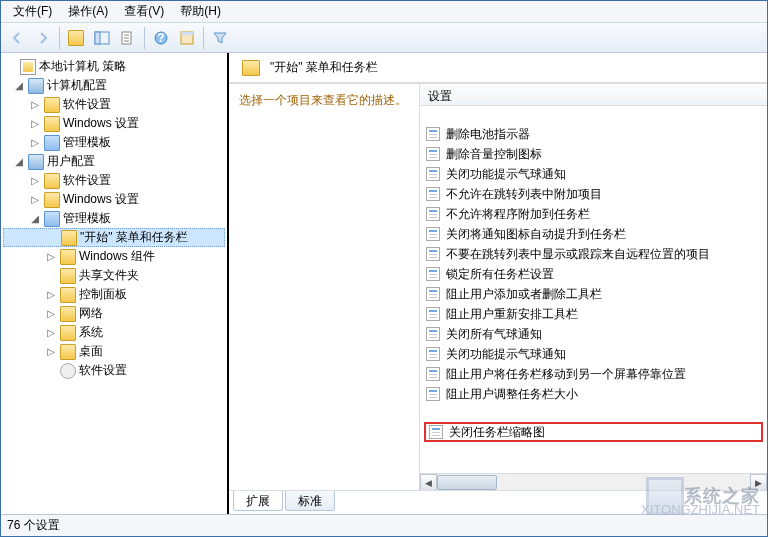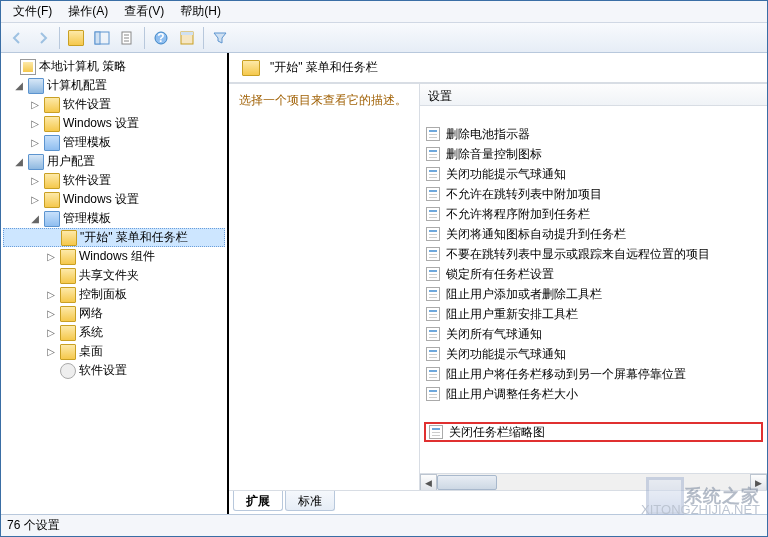--- a/index.html
+++ b/index.html
@@ -44,21 +44,21 @@
 .li-icon{width:14px;height:14px;margin-right:6px;background:#fff;border:1px solid #aaa;position:relative}
 .li-icon::before{content:"";position:absolute;left:2px;top:2px;right:2px;height:2px;background:#6fa8dc}
 .li-icon::after{content:"";position:absolute;left:2px;top:6px;right:2px;bottom:2px;background:repeating-linear-gradient(#ccc,#ccc 1px,#fff 1px,#fff 3px)}
 .highlight{border:2px solid #e03030;padding:0 3px;margin:18px 4px}
 .hscroll{height:17px;background:#f0f0f0;border-top:1px solid #d8dde4;display:flex}
 .hscroll .arrow{width:17px;height:17px;background:linear-gradient(#fdfdfd,#e0e4ea);border:1px solid #bcc5d0;display:flex;align-items:center;justify-content:center;font-size:9px;color:#555}
 .hscroll .thumb{width:60px;height:15px;margin:1px 0;background:linear-gradient(#e8edf4,#cdd8e4);border:1px solid #a8b8cc;border-radius:2px}
 .hscroll .track{flex:1}
 .tabs{height:24px;display:flex;align-items:flex-start;padding:0 4px;background:#fff;border-top:1px solid #d8dde4}
 .tab{height:20px;padding:2px 12px 0;border:1px solid #b8c8dc;border-top:none;margin-right:2px;background:linear-gradient(#f5f8fc,#e6edf6);cursor:pointer;border-radius:0 0 3px 3px}
-.tab.active{background:#fff;font-weight:700}
+.tab.active{background:#fff;font-weight:400}
 .status{height:22px;border-top:1px solid #b8c8dc;display:flex;align-items:center;padding:0 6px;background:#f4f6fa}
 .watermark{position:absolute;right:8px;bottom:22px;opacity:.5;pointer-events:none;display:flex;align-items:center;}
 .watermark .logo{width:38px;height:38px;border:3px solid #a0b0d0;background:linear-gradient(#dfe6f2,#b0c0e0)}
 .watermark .wt{color:#6c7b93;font-size:18px;font-weight:bold;letter-spacing:1px}
 .watermark .wu{position:absolute;right:0;bottom:-2px;font-size:13px;color:#7a8aa4}
 </style>
 </head>
 <body>
 
 <div class="window">

